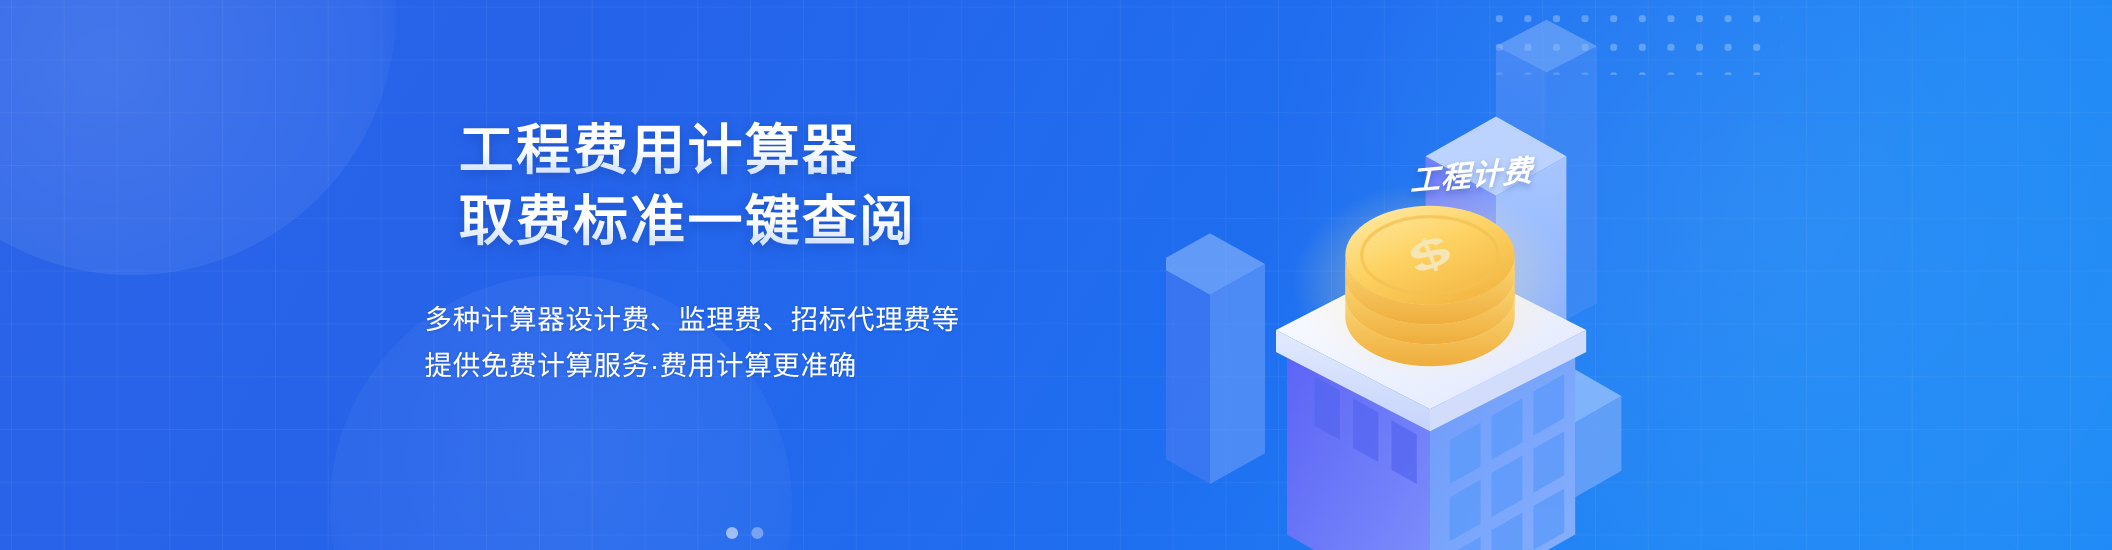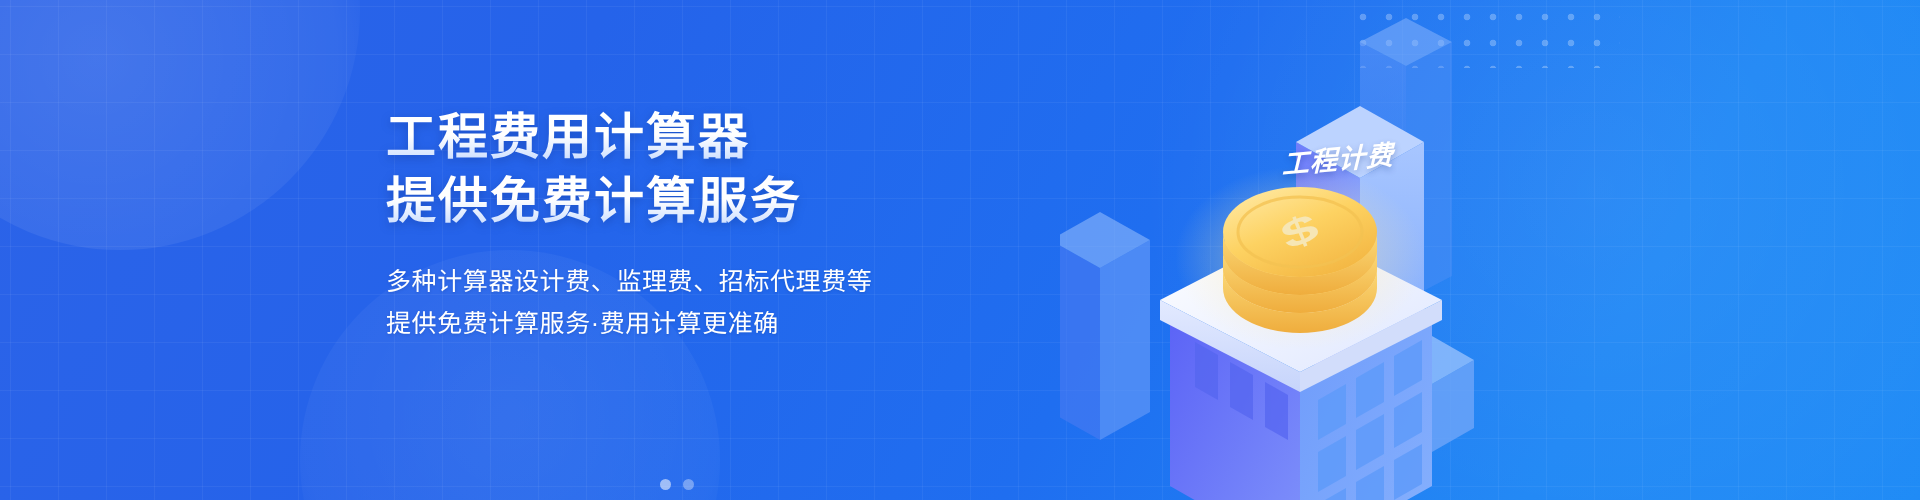--- a/index.html
+++ b/index.html
@@ -84,25 +84,26 @@
     line-height: 58px;
     font-weight: 700;
     letter-spacing: 2px;
     background: linear-gradient(180deg, #ffffff 0%, #ffffff 46%, #dbe8ff 78%, #c2d8ff 100%);
     -webkit-background-clip: text;
     background-clip: text;
     color: transparent;
     -webkit-text-fill-color: transparent;
     filter: drop-shadow(0 3px 5px rgba(10,40,120,0.30));
     white-space: nowrap;
+    margin-left: 31px;
   }
   .headline + .headline { margin-top: 6px; }
 
   .subcopy {
-    margin-top: 30px;
+    margin-top: 40px;
     font-size: 25px;
     line-height: 42px;
     color: #ffffff;
     letter-spacing: 0.6px;
     font-weight: 400;
     white-space: nowrap;
     text-shadow: 0 1px 3px rgba(10,40,120,0.22);
   }
 
   
@@ -152,21 +153,21 @@
 
   <div class="bg-grid"></div>
   <div class="glow-sweep"></div>
   <div class="soft-circle circle-tl"></div>
   <div class="soft-circle circle-bl"></div>
 
   <div class="dot-matrix"></div>
 
   <div class="copy">
     <div class="headline">工程费用计算器</div>
-    <div class="headline">提供免费计算服务</div>
+    <div class="headline">取费标准一键查阅</div>
     <div class="subcopy">多种计算器设计费、监理费、招标代理费等</div>
     <div class="subcopy" style="margin-top:0">提供免费计算服务·费用计算更准确</div>
   </div>
 
   <div class="dots">
     <span class="dot active"></span>
     <span class="dot"></span>
   </div>
 
   <div class="illustration">

